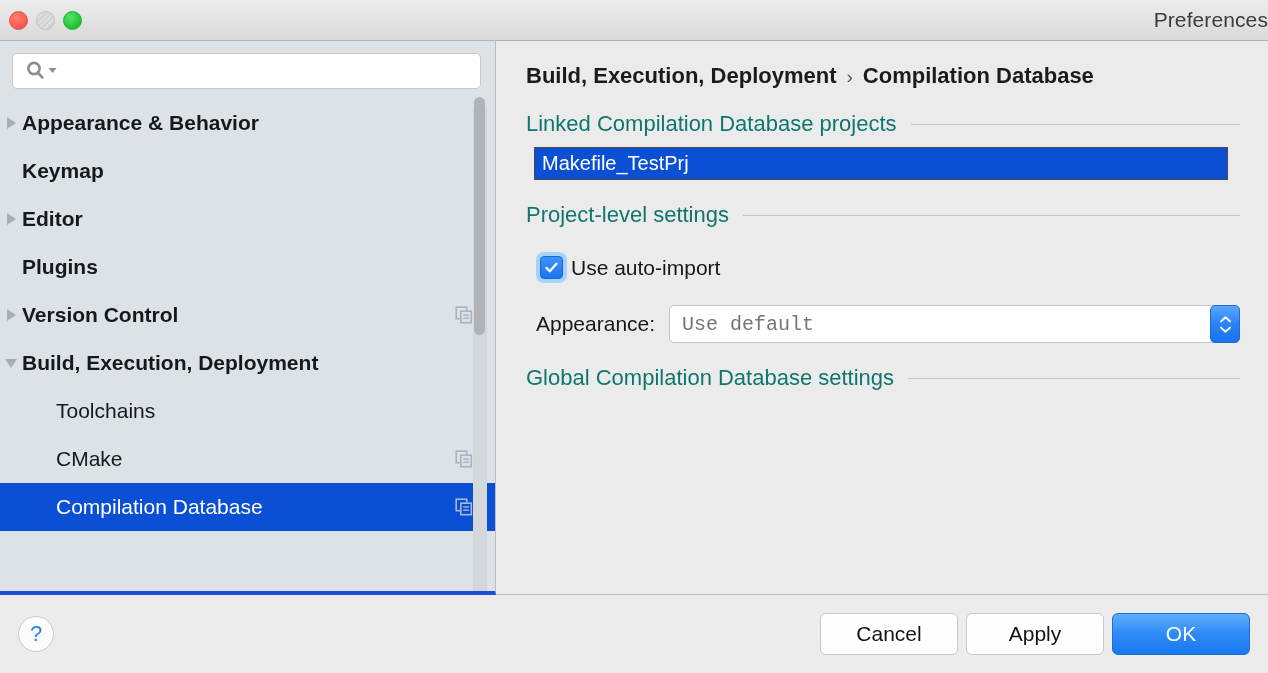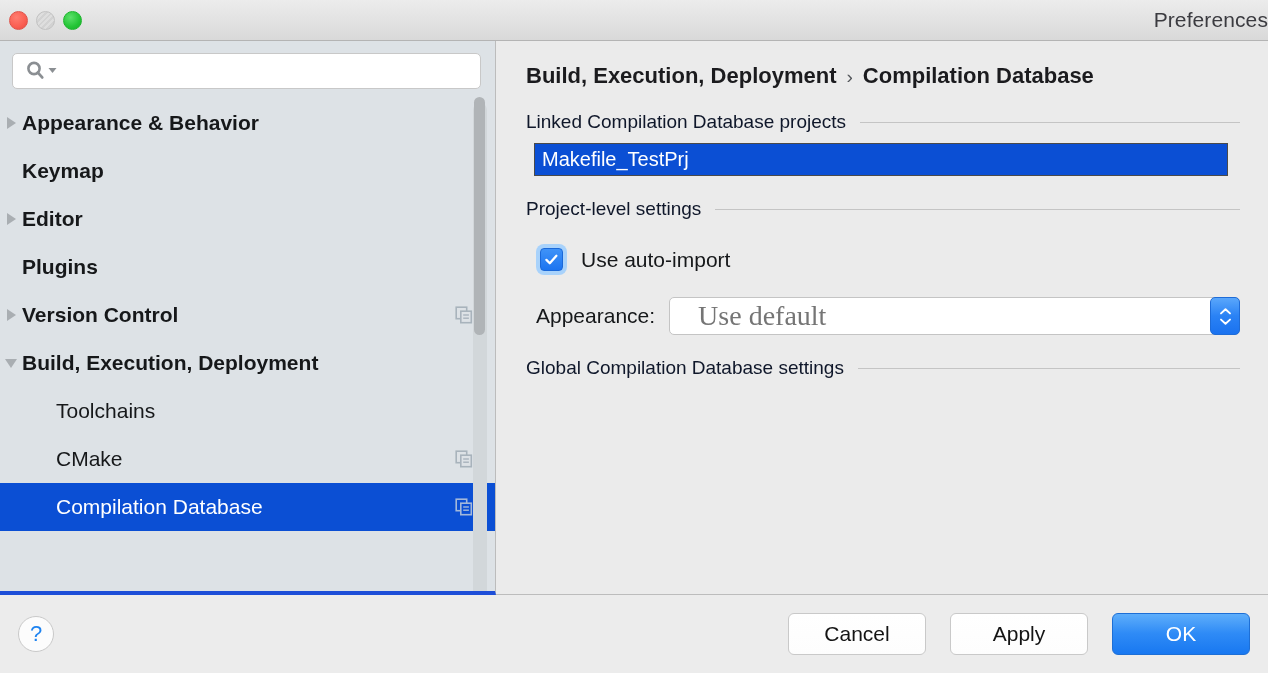--- a/index.html
+++ b/index.html
@@ -220,22 +220,22 @@
   }
 
   .section-head {
     display: flex;
     align-items: center;
     gap: 14px;
     margin-top: 22px;
     padding-left: 2px;
   }
   .section-head .sec-label {
-    font-size: 19px;
-    color: #0f172a;
+    font-size: 22px;
+    color: #0f766e;
     white-space: nowrap;
   }
   .section-head .rule {
     flex: 1 1 auto;
     height: 1px;
     background: #c4c4c4;
   }
 
   .list-box {
     margin-top: 10px;
@@ -252,21 +252,21 @@
     font-size: 20px;
     display: flex;
     align-items: center;
     padding-left: 7px;
     box-sizing: border-box;
   }
 
   .checkbox-row {
     display: flex;
     align-items: center;
-    gap: 14px;
+    gap: 4px;
     margin-top: 24px;
     margin-left: 12px;
   }
   .cb-focus {
     width: 31px;
     height: 31px;
     border-radius: 8px;
     background: #a8d2fb;
     display: flex;
     align-items: center;
@@ -307,28 +307,28 @@
     position: relative;
     height: 38px;
     background: #ffffff;
     border: 1px solid #c4c4c4;
     border-radius: 5px;
     box-sizing: border-box;
     display: flex;
     align-items: center;
   }
   .combo-value {
-    font-size: 28px;
+    font-size: 20px;
     color: #a2a2a2;
-    padding-left: 28px;
+    padding-left: 12px;
     flex: 1 1 auto;
     border: 0;
     outline: 0;
     background: transparent;
-    font-family: Liberation Serif, serif;
+    font-family: Liberation Mono, monospace;
     height: 100%;
   }
   .stepper {
     position: absolute;
     right: -1px;
     top: -1px;
     width: 30px;
     height: 38px;
     border-radius: 5px;
     background: linear-gradient(to bottom, #5aa7fb 0%, #2a82f5 50%, #1a72ef 100%);
@@ -363,21 +363,21 @@
     justify-content: center;
     font-size: 22px;
     color: #1e83f0;
     box-sizing: border-box;
     cursor: default;
   }
   .btn-group {
     margin-left: auto;
     display: flex;
     align-items: center;
-    gap: 24px;
+    gap: 8px;
   }
   .btn {
     min-width: 138px;
     height: 42px;
     border-radius: 6px;
     font-size: 21px;
     font-family: "Liberation Sans", sans-serif;
     display: flex;
     align-items: center;
     justify-content: center;

